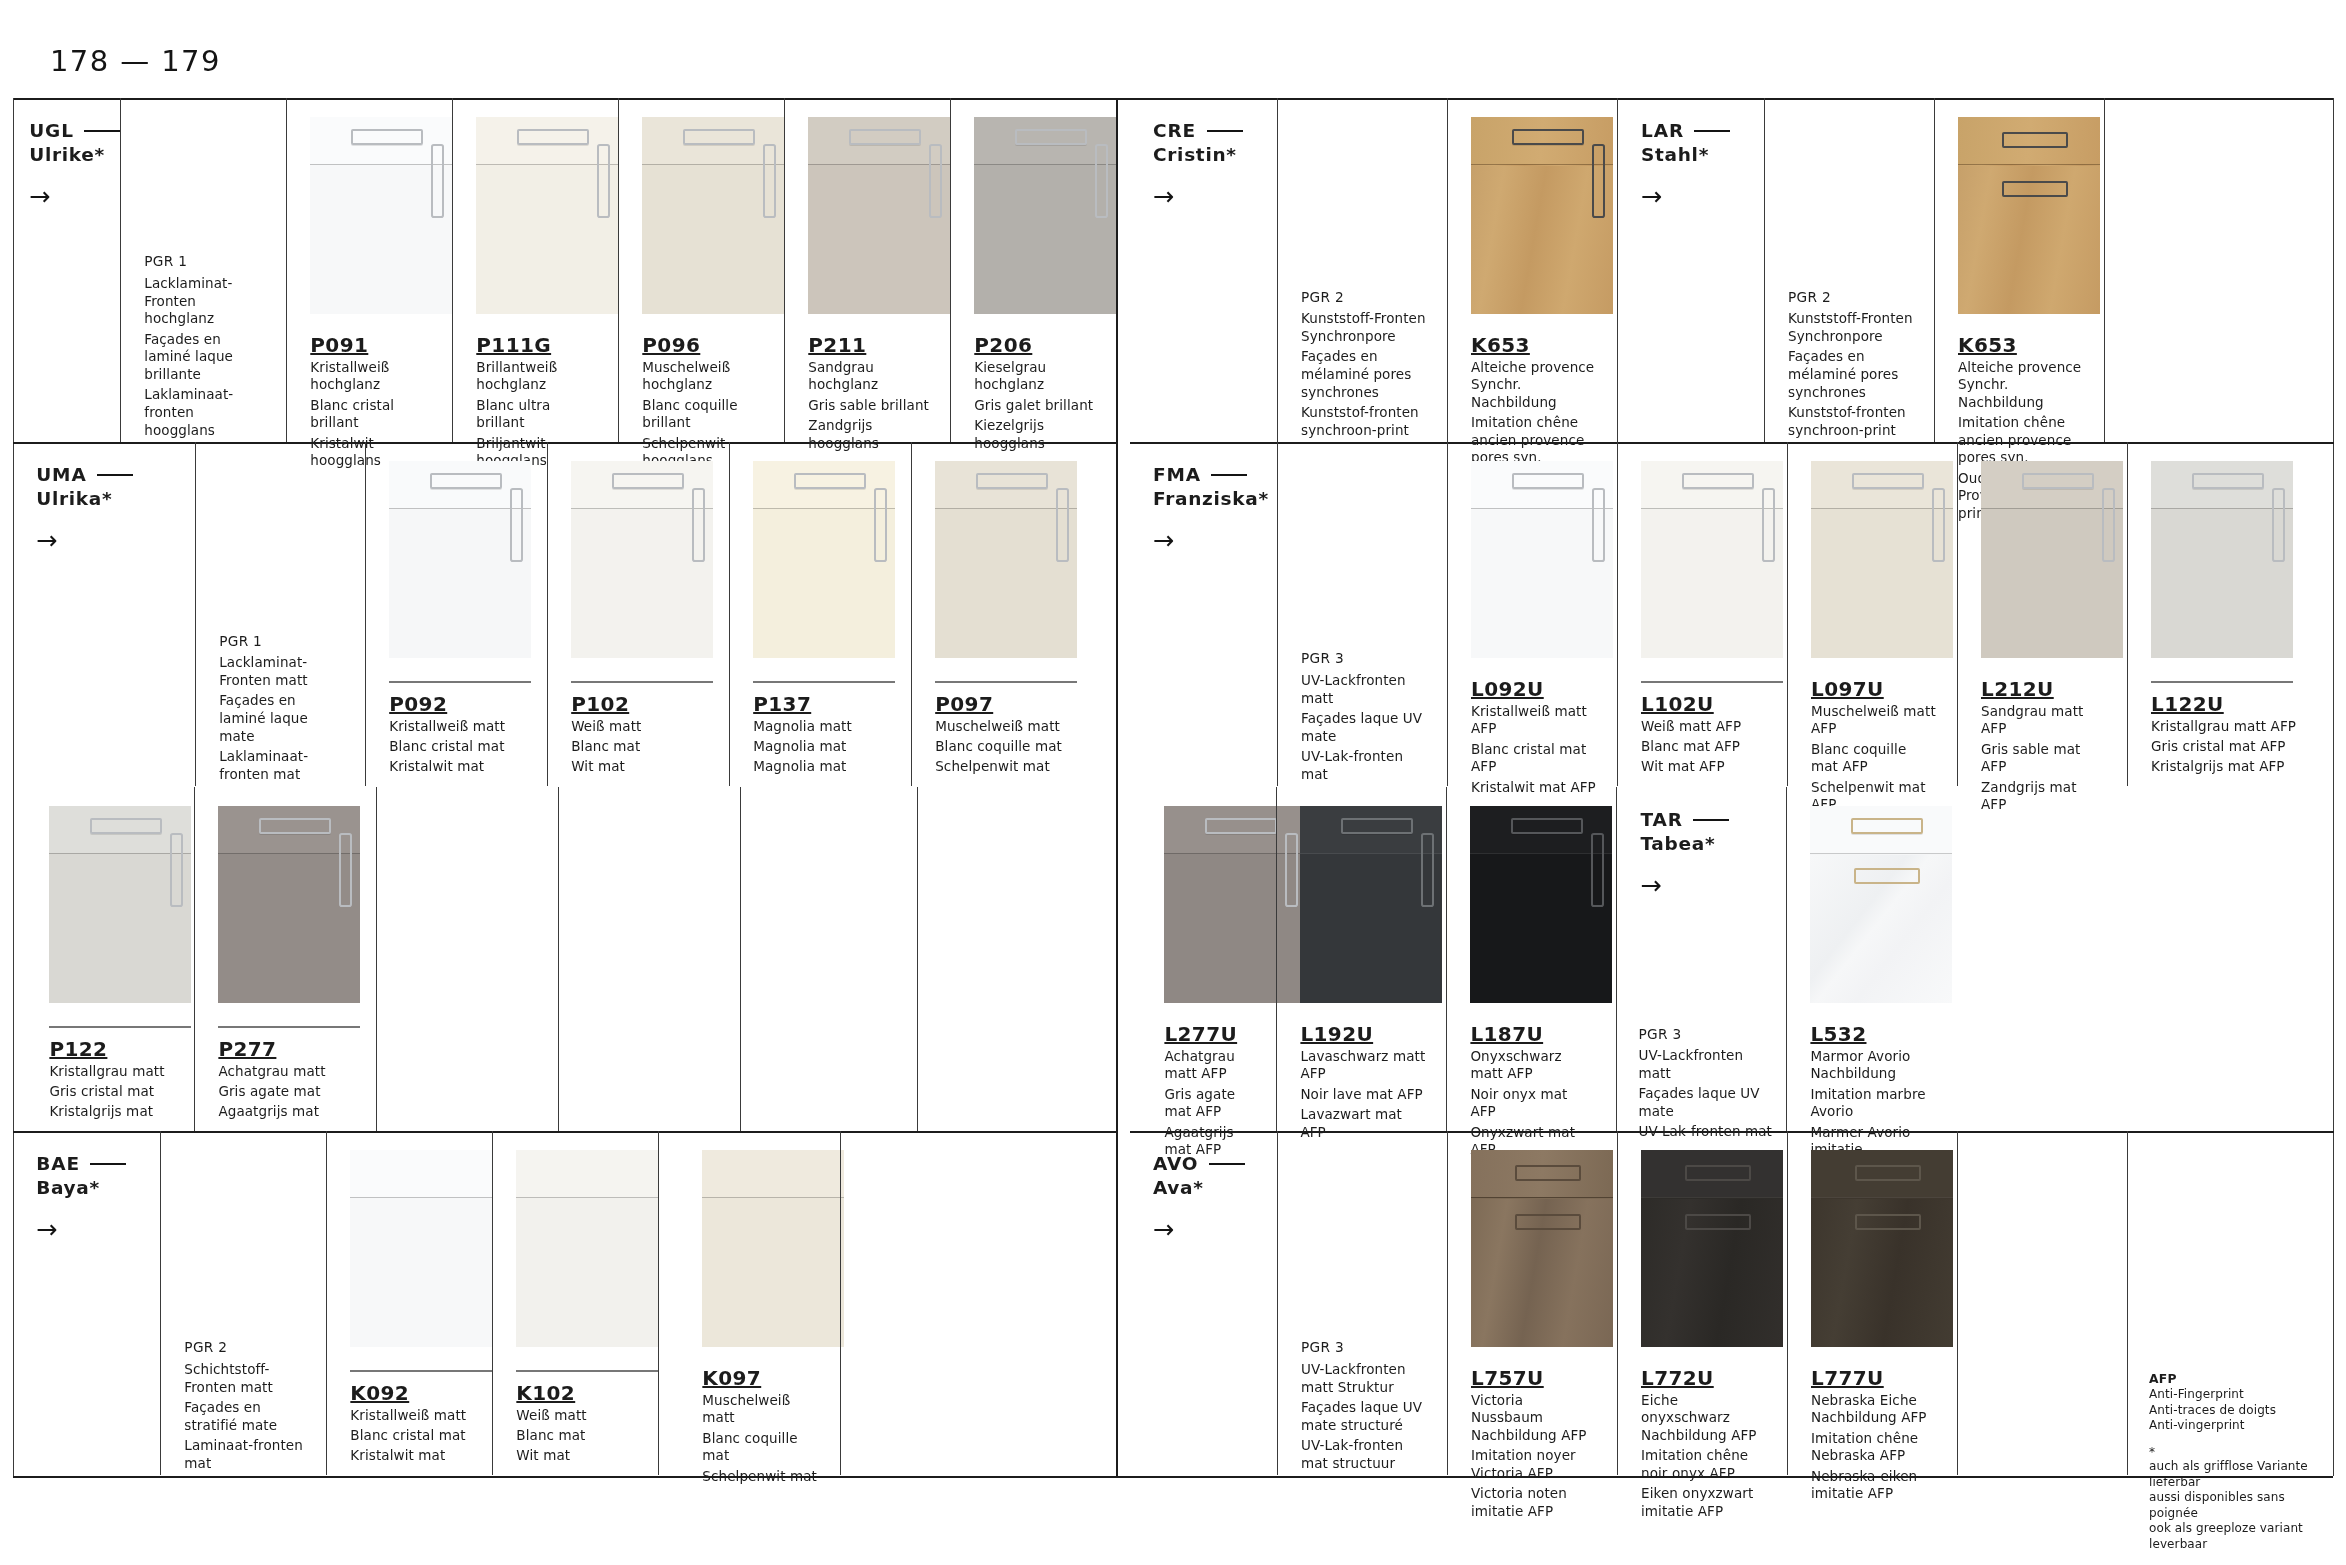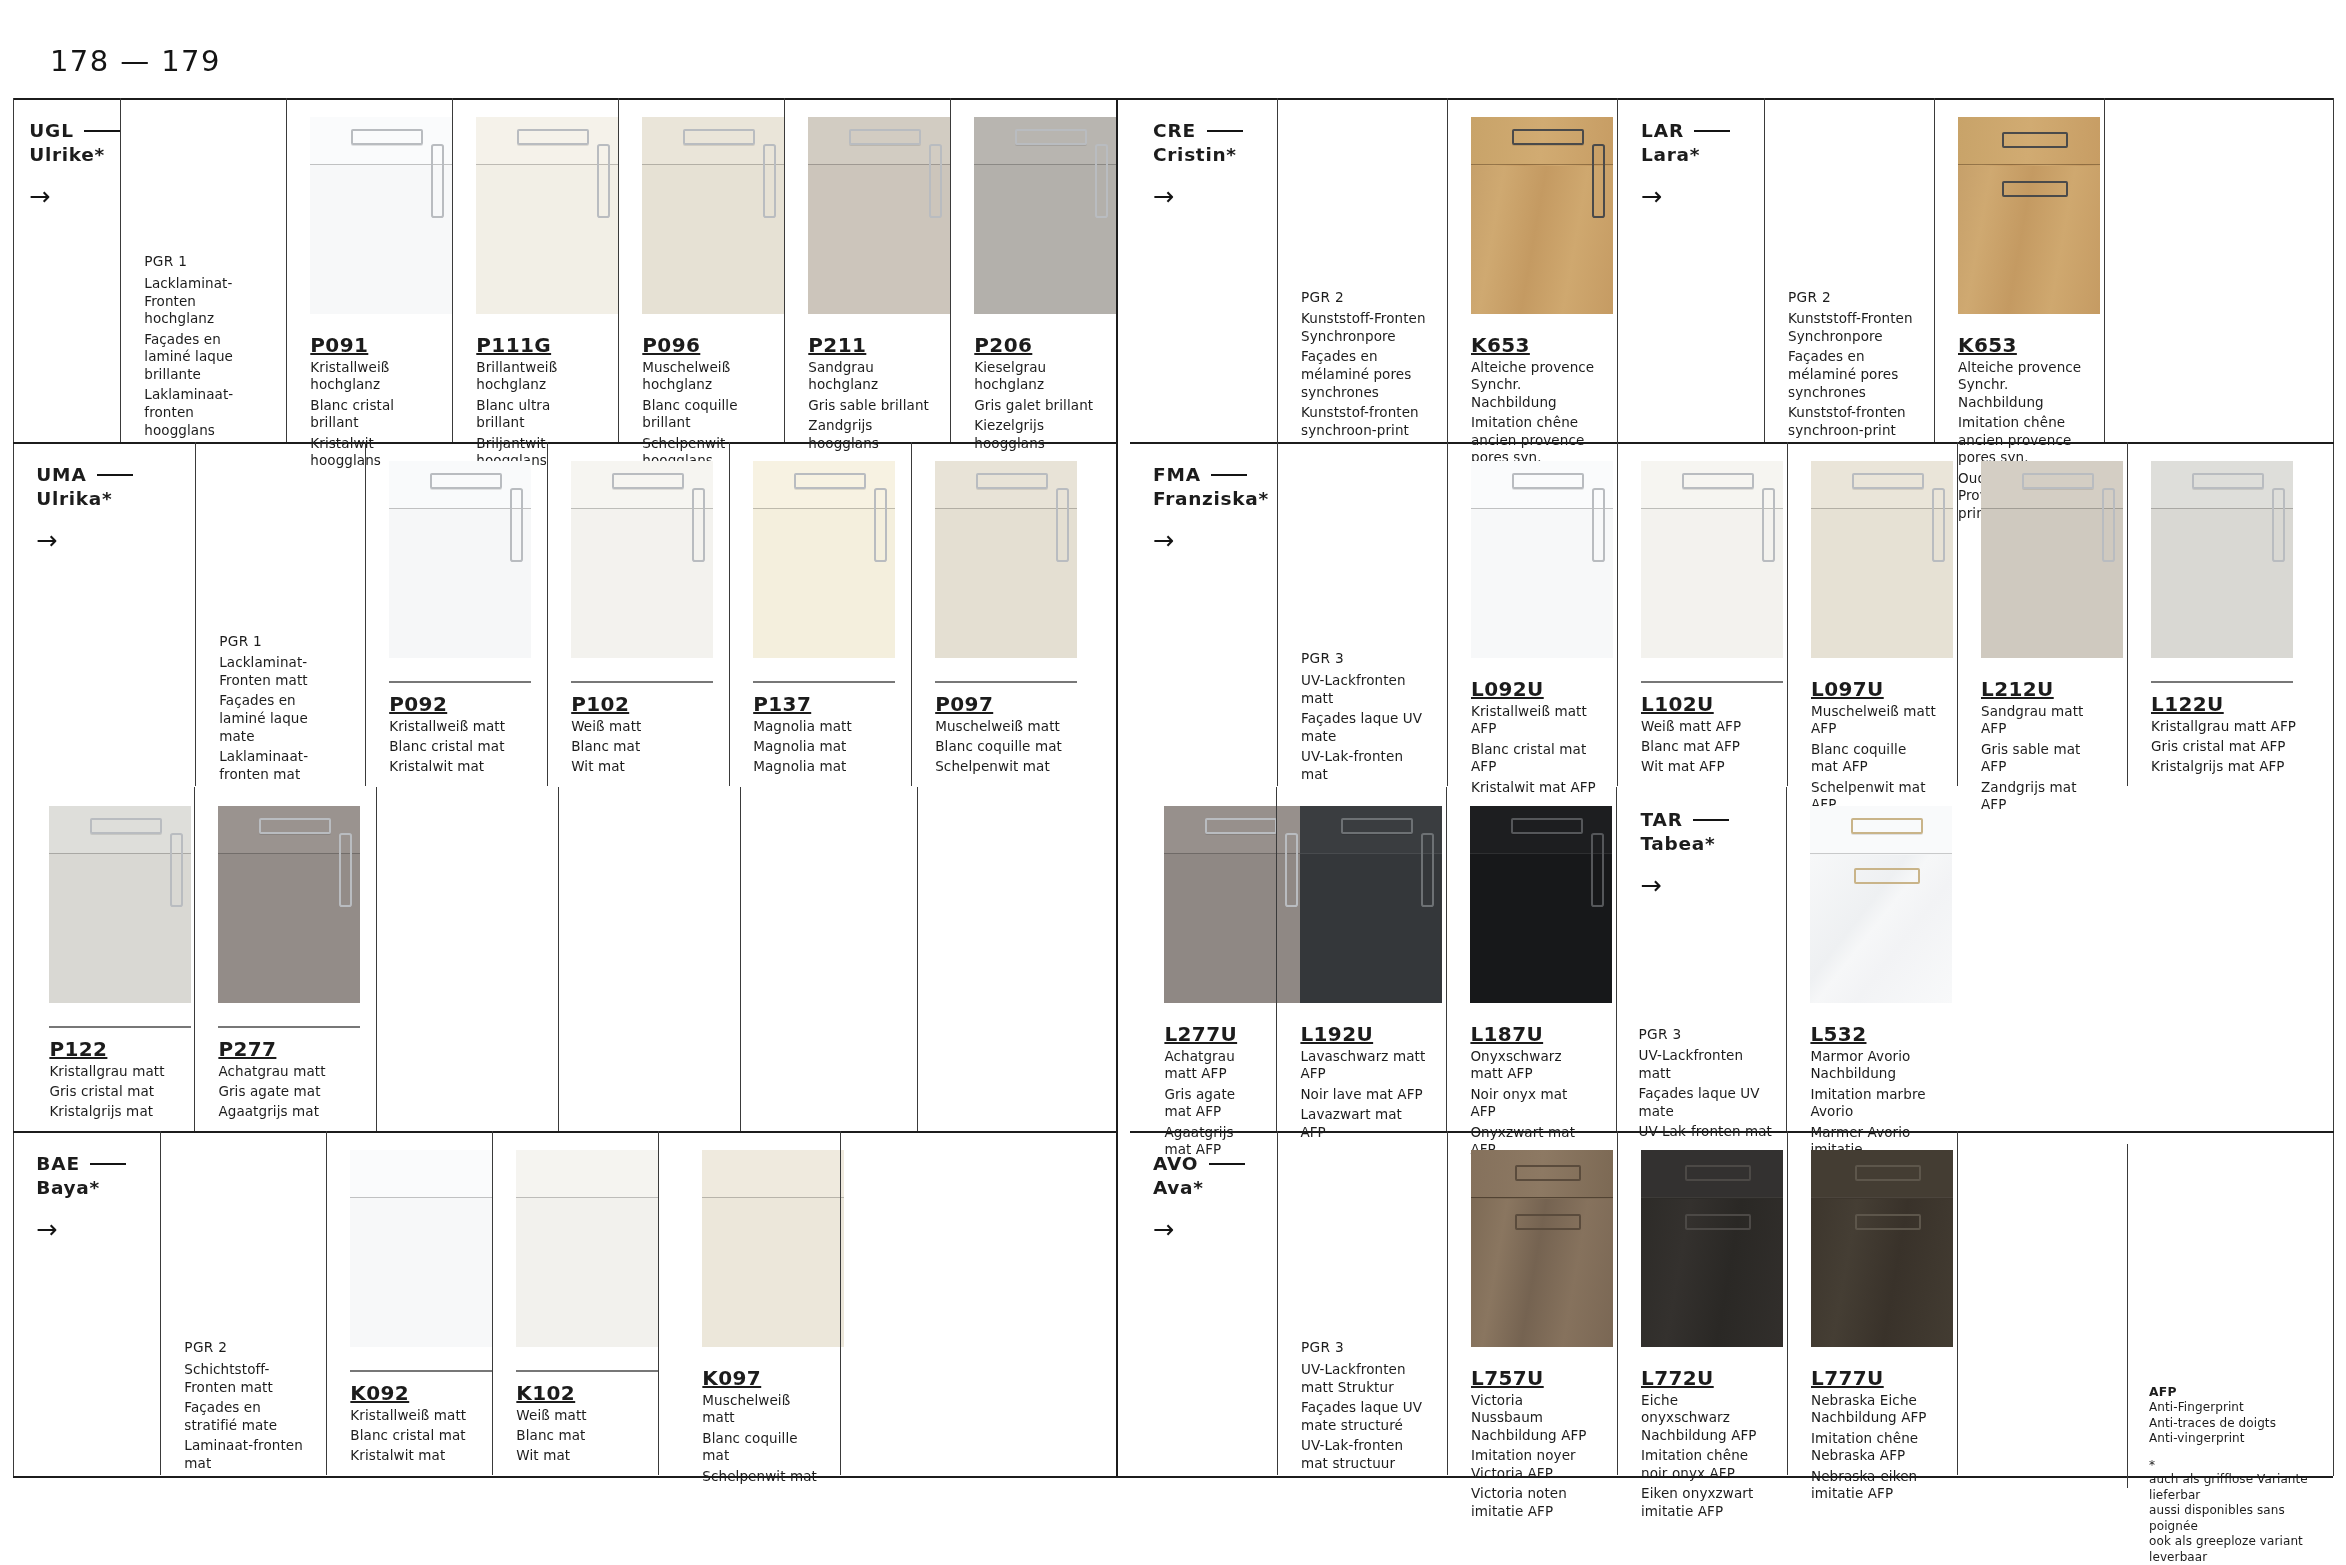--- a/index.html
+++ b/index.html
@@ -535,21 +535,21 @@
                 <div class="lang">Oud eiken Provence syn.-print imitatie</div>
               </div>
             </div>
           </div>
 
           <div class="cell brandhead" style="width:147px;">
             <div class="code">
                 <span>LAR</span>
                 <i class="dash"></i>
               </div>
-            <div class="name">Lara*</div>
+            <div class="name">Stahl*</div>
             <div class="arrow">→</div>
           </div>
 
           <div class="cell" style="width:170px;">
             <div class="sw">
               <div class="swatch-wrap"></div>
                 <div class="underline" style="visibility:hidden"></div>
               <div class="grp" style="padding-top:12.3px;">
                 <div class="pgr">PGR 2</div>
                 <div class="lang">Kunststoff-Fronten Synchronpore</div>
@@ -906,21 +906,21 @@
                 <div class="code">L777U</div>
                 <div class="lang">Nebraska Eiche Nachbildung AFP</div>
                 <div class="lang">Imitation chêne Nebraska AFP</div>
                 <div class="lang">Nebraska-eiken imitatie AFP</div>
               </div>
             </div>
           </div>
 
           <div class="cell blank" style="width:170px;"></div>
 
-          <div class="cell" style="width:205px;margin-top:13px;">
+          <div class="cell" style="width:205px;">
             <div class="foot" style="padding-top:240px;">
               <div class="t">AFP</div>
               <div class="l">Anti-Fingerprint</div>
               <div class="l">Anti-traces de doigts</div>
               <div class="l">Anti-vingerprint</div>
               <div class="gap"></div>
               <div class="star">*</div>
               <div class="l">auch als grifflose Variante lieferbar</div>
               <div class="l">aussi disponibles sans poignée</div>
               <div class="l">ook als greeploze variant leverbaar</div>

